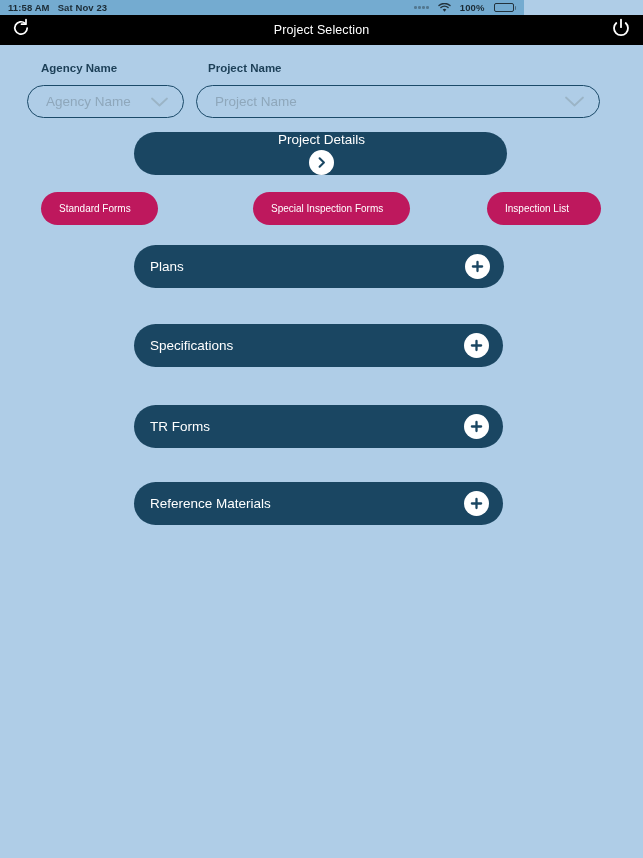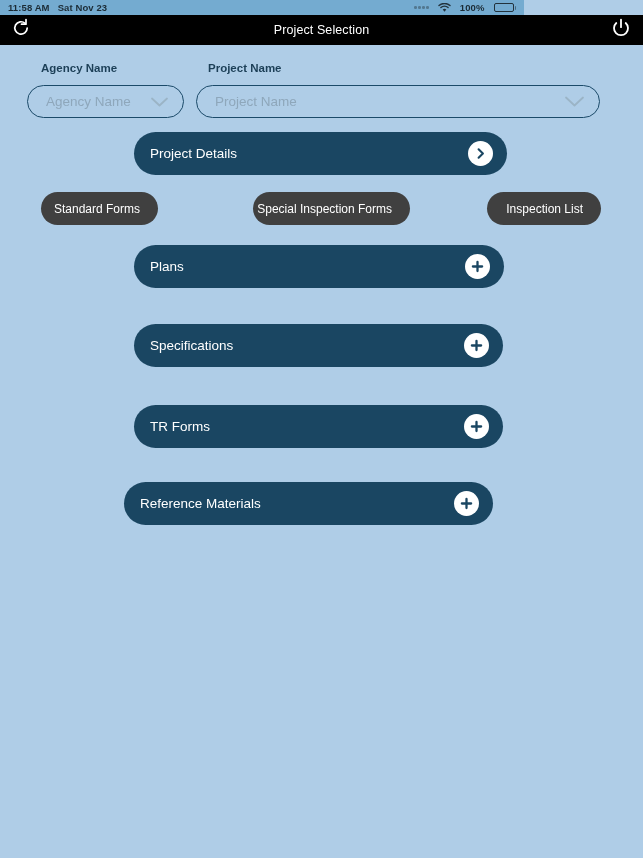--- a/index.html
+++ b/index.html
@@ -165,39 +165,39 @@
     width: 25px;
     height: 25px;
     border-radius: 50%;
     background: #ffffff;
     display: flex;
     align-items: center;
     justify-content: center;
     flex: none;
   }
 
-  #bar-project-details { left: 134px; top: 132px; width: 373px; }
+  #bar-project-details { left: 134px; top: 132px; width: 373px; flex-direction: column; }
   #bar-plans           { left: 134px; top: 245px; width: 370px; }
   #bar-specifications  { left: 134px; top: 324px; width: 369px; }
   #bar-tr-forms        { left: 134px; top: 405px; width: 369px; }
-  #bar-reference       { left: 124px; top: 482px; width: 369px; }
+  #bar-reference       { left: 134px; top: 482px; width: 369px; }
 
   
   .pill {
     position: absolute;
     height: 33px;
-    background: #404040;
+    background: #be185d;
     border-radius: 17px;
     display: flex;
     align-items: center;
-    justify-content: flex-end;
+    justify-content: flex-start;
     padding: 0 18px;
     box-sizing: border-box;
     color: #ffffff;
-    font-size: 12px;
+    font-size: 10px;
     cursor: pointer;
     white-space: nowrap;
   }
   #pill-standard-forms  { left: 41px;  top: 192px; width: 117px; }
   #pill-special-forms   { left: 253px; top: 192px; width: 157px; }
   #pill-inspection-list { left: 487px; top: 192px; width: 114px; }
 </style>
 </head>
 <body>
 

